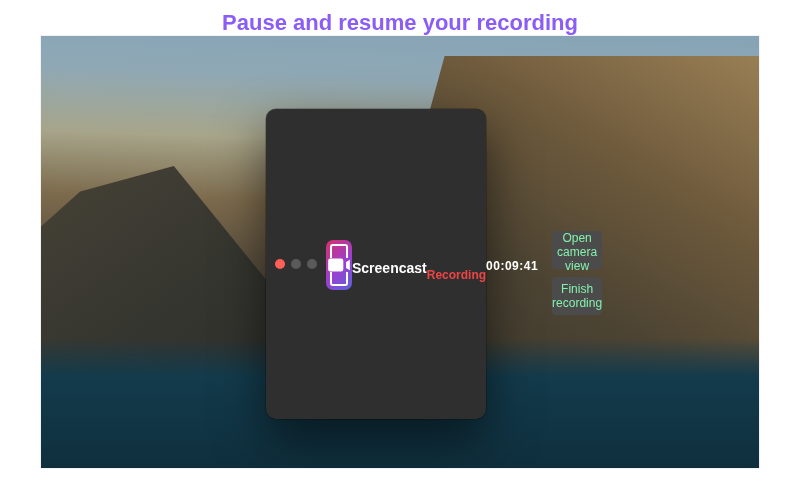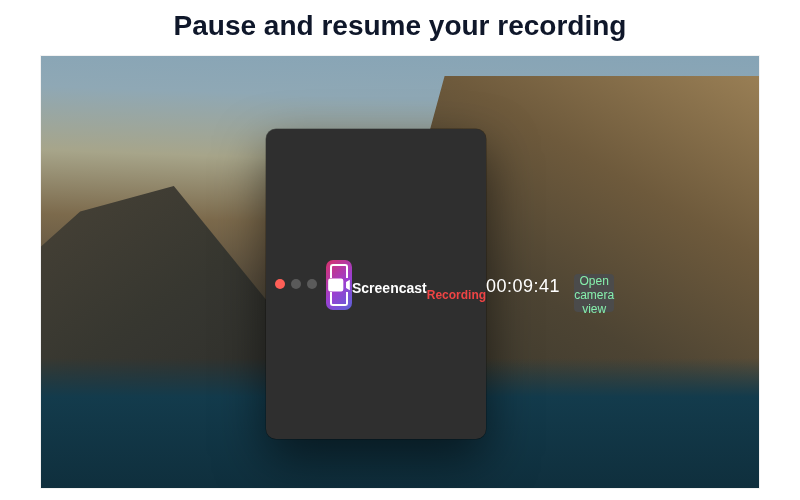--- a/index.html
+++ b/index.html
@@ -8,25 +8,25 @@
       box-sizing: border-box;
     }
     body {
       width: 800px;
       height: 500px;
       overflow: hidden;
       background: #fff;
       font-family: -apple-system, "Helvetica Neue", Arial, sans-serif;
     }
     .promo-title {
-      font-size: 28px;
+      font-size: 22px;
       font-weight: 700;
       text-align: center;
-      padding: 10px 0 14px 0;
-      color: #0f172a;
+      padding: 10px 0 0 0;
+      color: #8b5cf6;
     }
     .screenshot-frame {
       position: relative;
       margin: 0 auto;
       width: 718px;
       height: 432px;
       box-shadow: 0 0 0 1px rgba(0,0,0,0.05);
       overflow: hidden;
     }
     
@@ -129,22 +129,22 @@
       margin-top: 8px;
     }
     .status-label {
       color: #ef4444;
       font-size: 12px;
       font-weight: 600;
       margin-top: 22px;
     }
     .timer {
       color: #ffffff;
-      font-size: 18px;
-      font-weight: 400;
+      font-size: 12px;
+      font-weight: 700;
       margin-top: 4px;
       letter-spacing: 0.5px;
     }
     .buttons {
       width: 100%;
       padding: 0 14px;
       margin-top: 18px;
       display: flex;
       flex-direction: column;
       gap: 8px;
@@ -193,16 +193,17 @@
     </div>
 
     <div class="app-name">Screencast</div>
 
     <div class="status-label">Recording</div>
 
     <div class="timer">00:09:41</div>
 
     <div class="buttons">
       <button class="btn">Open camera view</button>
+      <button class="btn">Finish recording</button>
     </div>
 
   </div>
 </div>
 
 </body></html>

